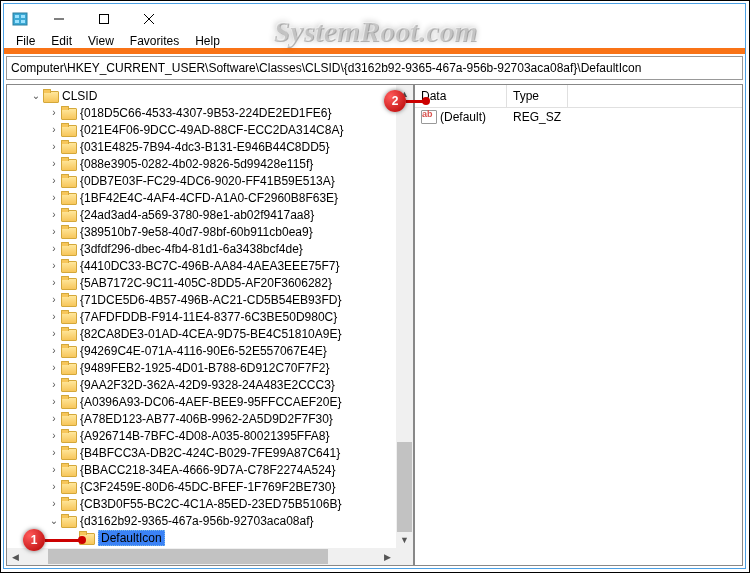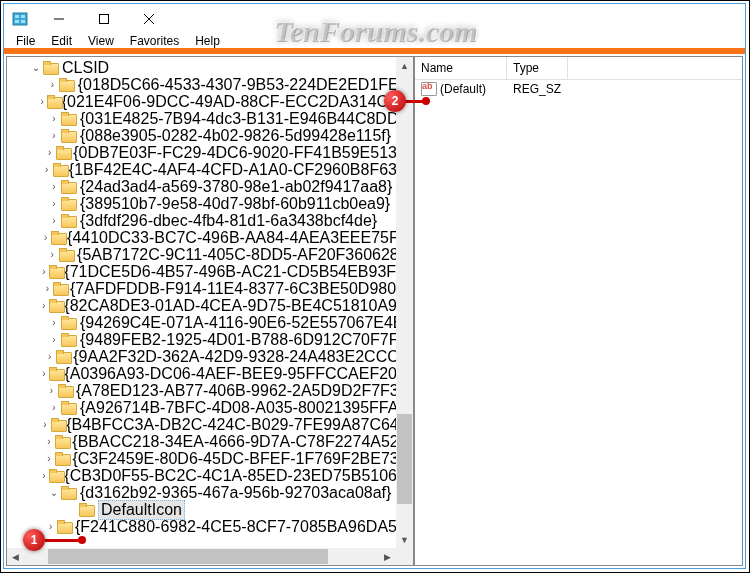--- a/index.html
+++ b/index.html
@@ -17,22 +17,22 @@
     .panes { flex:1; display:flex; min-height:0; }
     .tree-pane { width:408px; border:1px solid #888; margin:2px 0 2px 2px; overflow:hidden; position:relative; }
     .tree-scroll { position:absolute; inset:0; overflow:hidden; }
     .tree { padding:2px 0; white-space:nowrap; }
     .tree-row { display:flex; align-items:center; height:17px; padding-left:4px; }
     .exp { width:14px; display:inline-flex; align-items:center; justify-content:center; font-size:10px; color:#555; }
     .indent { display:inline-block; }
     .folder-ico { width:16px; height:14px; margin-right:3px; position:relative; }
     .folder-ico::before { content:""; position:absolute; width:14px; height:10px; background:linear-gradient(#ffe79c,#f7c65a); border:1px solid #d4a83a; border-radius:0 1px 1px 1px; bottom:0; left:0; }
     .folder-ico::after { content:""; position:absolute; width:6px; height:3px; background:#f7c65a; border:1px solid #d4a83a; border-bottom:none; border-radius:1px 1px 0 0; top:0; left:0; }
-    .tree-label { font-size:16px; }
-    .tree-row.selected .tree-label { background:#e5e5e5; border:1px dotted #7ab7e8; padding:0 2px; }
+    .tree-label { font-size:12px; }
+    .tree-row.selected .tree-label { background:#3b82f6; border:1px dotted #7ab7e8; padding:0 2px; }
     .vscroll { position:absolute; right:0; top:0; bottom:17px; width:17px; background:#f0f0f0; display:flex; flex-direction:column; }
     .hscroll { position:absolute; left:0; right:17px; bottom:0; height:17px; background:#f0f0f0; display:flex; }
     .sbtn { background:#f0f0f0; display:flex; align-items:center; justify-content:center; color:#555; font-size:9px; }
     .vscroll .sbtn { height:17px; }
     .hscroll .sbtn { width:17px; }
     .strack { flex:1; background:#f0f0f0; position:relative; }
     .vthumb { position:absolute; left:1px; right:1px; top:340px; height:90px; background:#c2c2c2; }
     .hthumb { position:absolute; top:1px; bottom:1px; left:24px; width:280px; background:#c2c2c2; }
     .scorner { position:absolute; right:0; bottom:0; width:17px; height:17px; background:#f0f0f0; }
     .list-pane { flex:1; border:1px solid #888; margin:2px 2px 2px 0; position:relative; }
@@ -83,20 +83,23 @@
   </div>
 
   <div class="menubar">
     <div class="menu-item">File</div>
     <div class="menu-item">Edit</div>
     <div class="menu-item">View</div>
     <div class="menu-item">Favorites</div>
     <div class="menu-item">Help</div>
   </div>
 
+  <div class="addrbar">
+    <input type="text" value="Computer\HKEY_CURRENT_USER\Software\Classes\CLSID\{d3162b92-9365-467a-956b-92703aca08af}\DefaultIcon" style="">
+  </div>
 
   <div class="panes">
     <div class="tree-pane">
       <div class="tree-scroll">
         <div class="tree" id="tree">
             <div class="tree-row">
               <span class="indent" style="width: 18px;"></span>
               <span class="exp">⌄</span>
               <span class="folder-ico"></span>
               <span class="tree-label">CLSID</span>
@@ -277,36 +280,36 @@
         <div class="strack">
             <div class="hthumb"></div>
           </div>
         <div class="sbtn">▶</div>
       </div>
       <div class="scorner"></div>
     </div>
 
     <div class="list-pane">
       <div class="list-head">
-        <div class="col" style="width:92px">Name</div>
+        <div class="col" style="width:92px">Data</div>
         <div class="col" style="width:61px">Type</div>
       </div>
       <div class="list-body">
         <div class="list-row">
           <div class="cell" style="width:92px">
             <span class="ab-ico"></span><span>(Default)</span>
           </div>
           <div class="cell" style="width:61px">REG_SZ</div>
         </div>
       </div>
     </div>
   </div>
 </div>
 
-<div class="watermark">TenForums.com</div>
+<div class="watermark">SystemRoot.com</div>
 
 <div class="callout" style="top:529px;left:23px">1</div>
 <div class="callout-line" style="top:539px;left:45px;width:34px"></div>
 <div class="callout-dot" style="top:536px;left:78px"></div>
 
 <div class="callout" style="top:90px;left:384px">2</div>
 <div class="callout-line" style="top:100px;left:406px;width:18px"></div>
 <div class="callout-dot" style="top:97px;left:422px"></div>
 
 </body></html>

